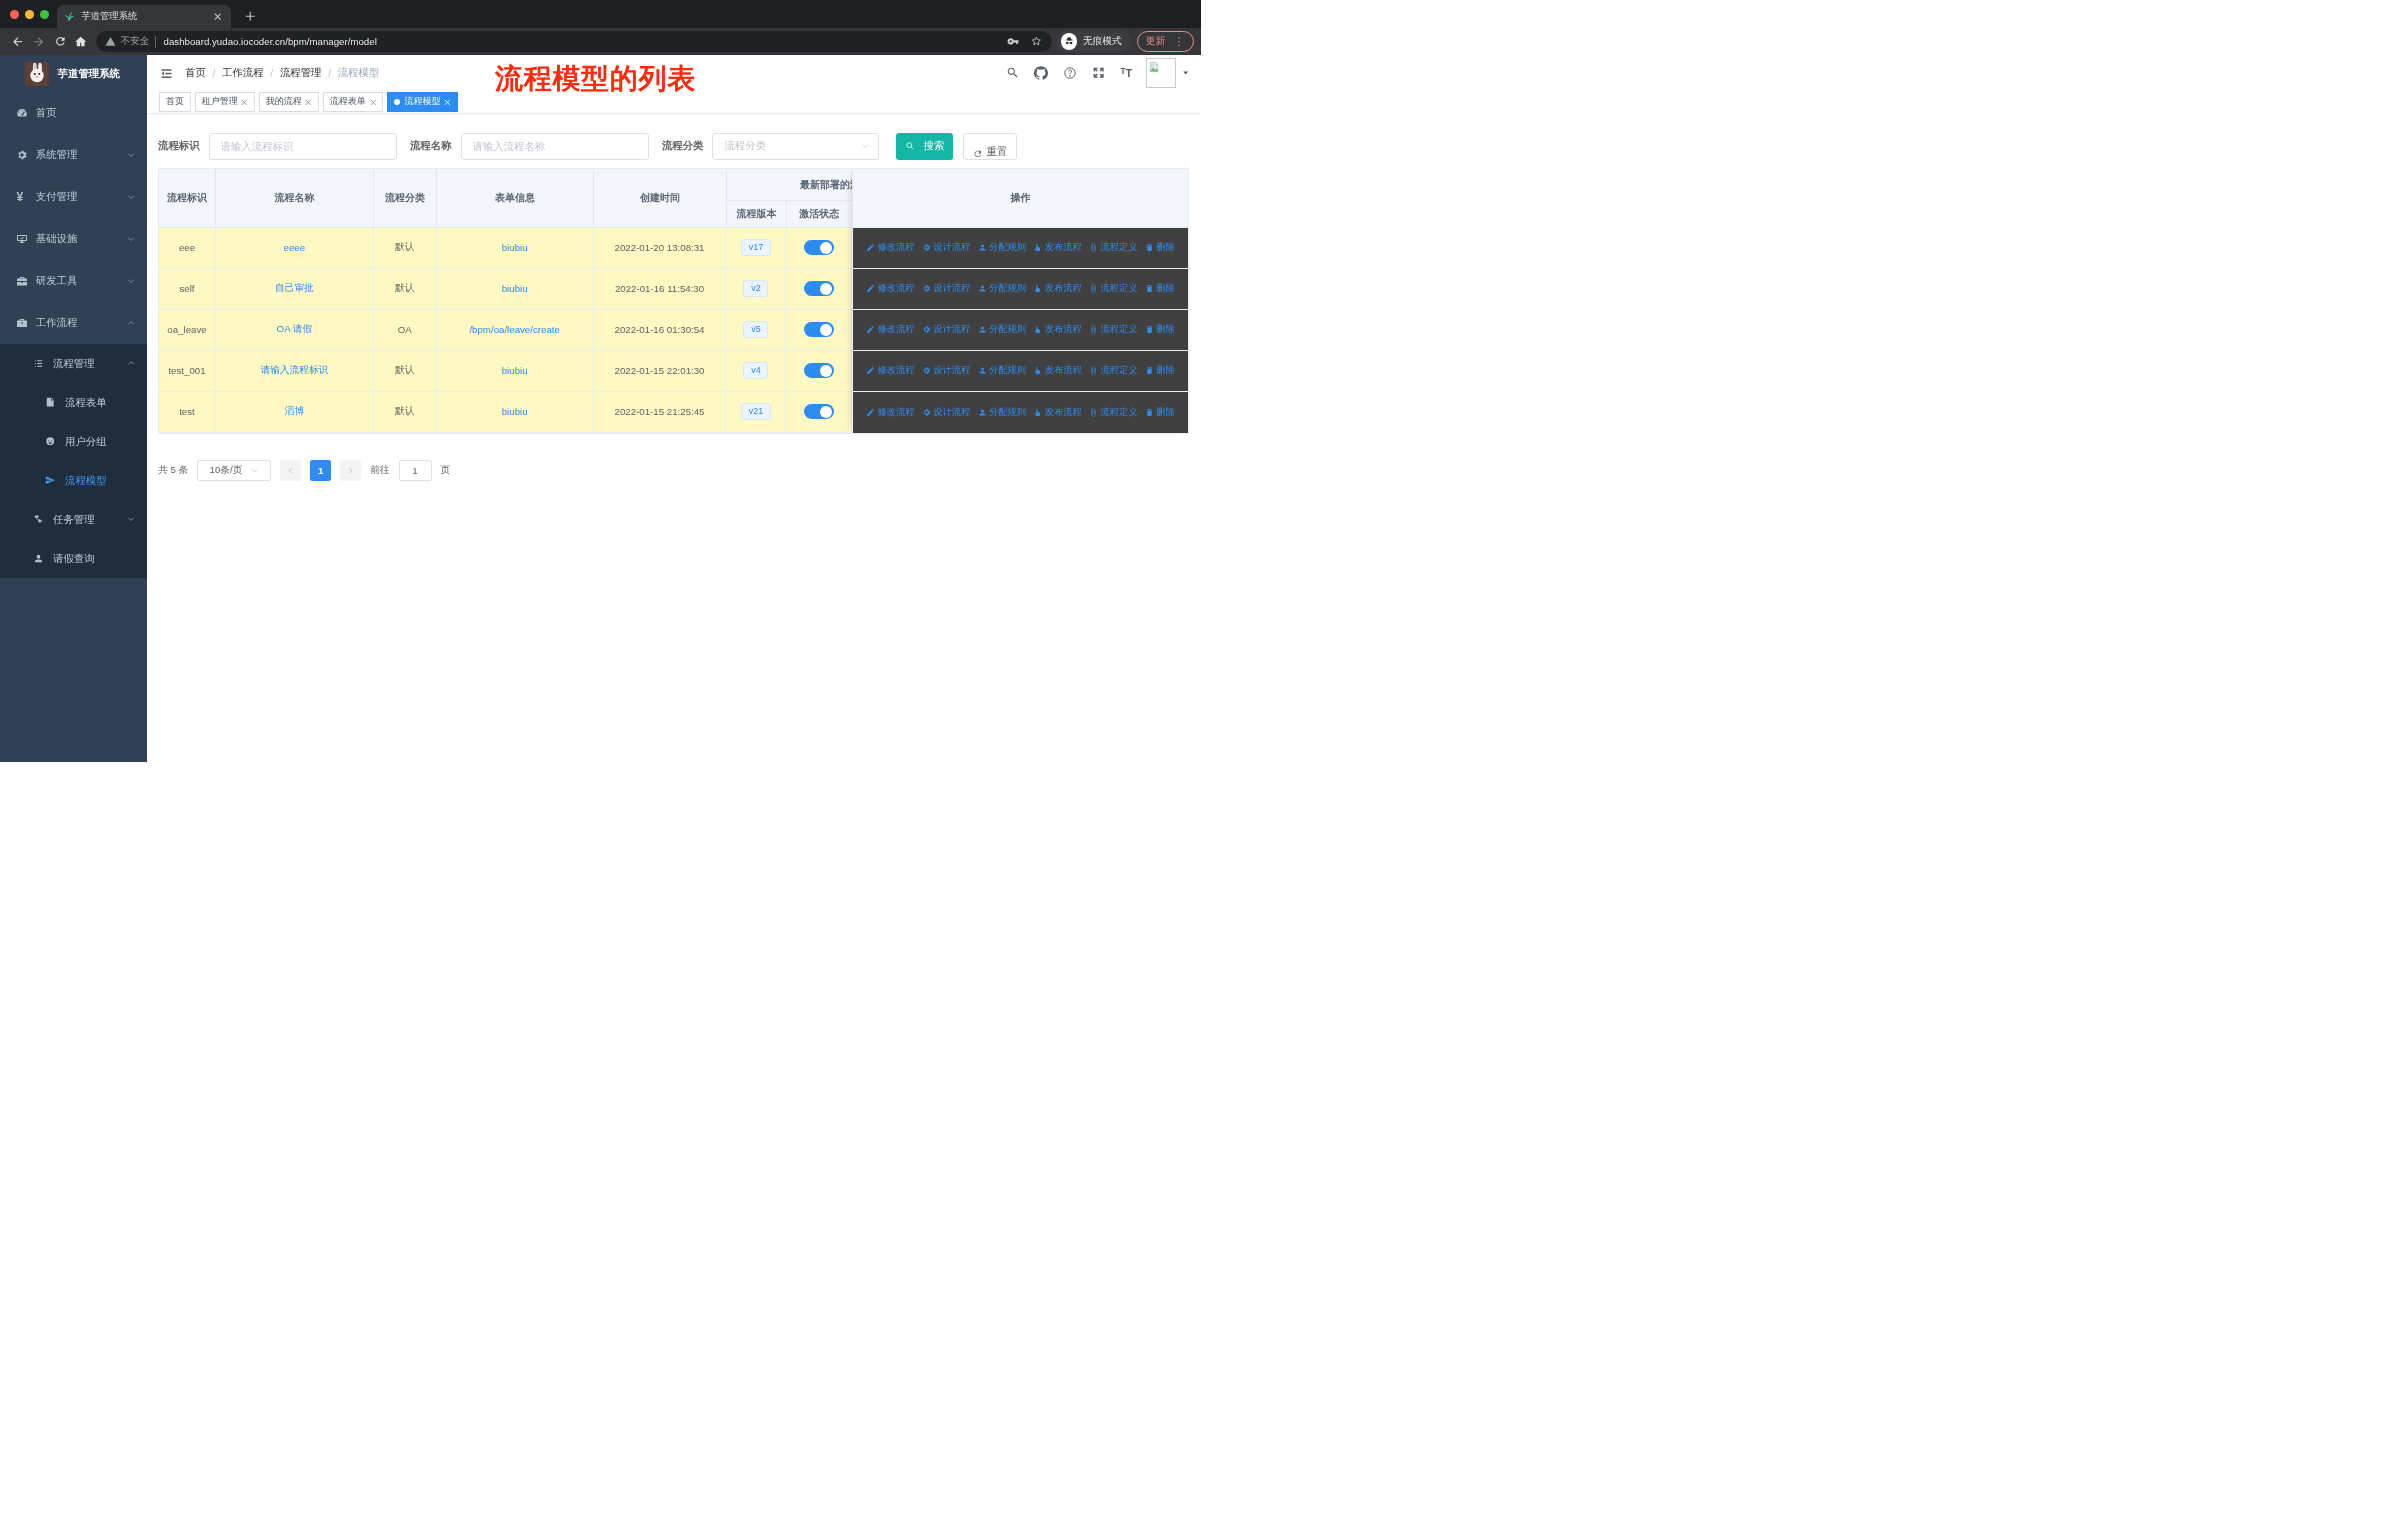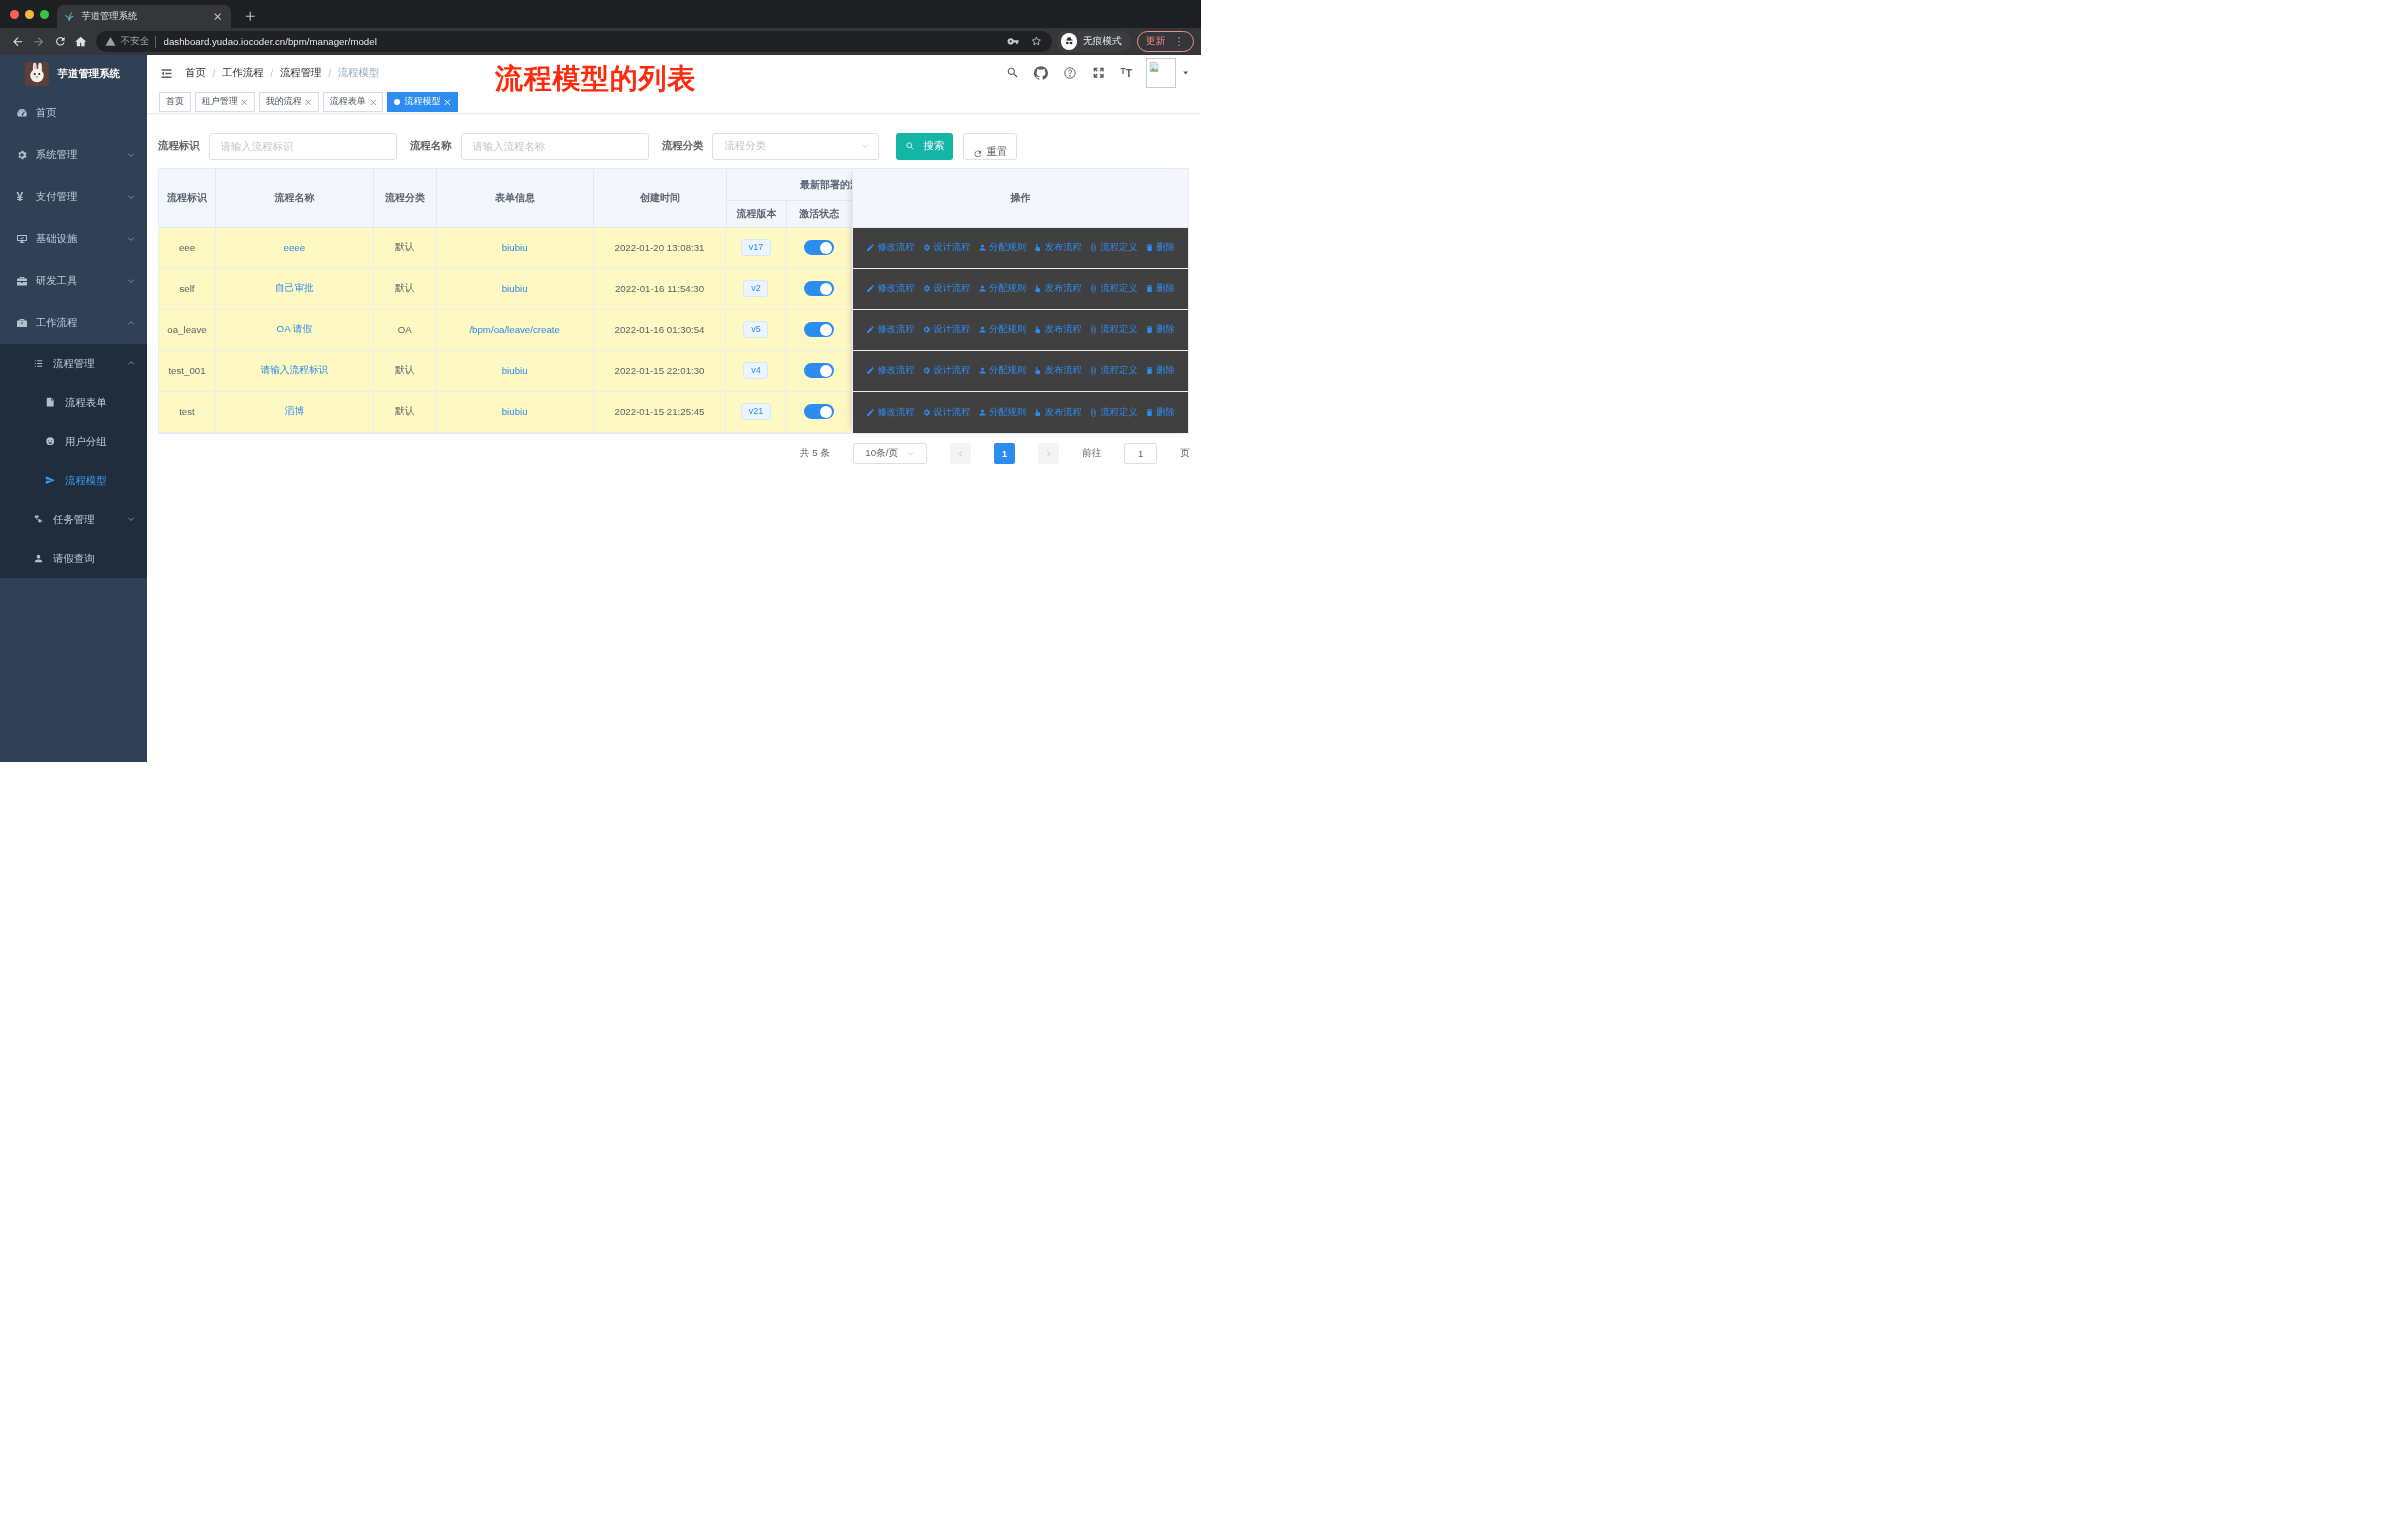--- a/index.html
+++ b/index.html
@@ -107,21 +107,21 @@
   .vtag { padding:2.2px 6.7px; background:#ecf5ff; border:0.7px solid #d3e8fc; border-radius:3px; color:#2d8cf0; font-size:9px; line-height:1.2; }
   .switch { width:30px; height:15px; border-radius:7.4px; background:#2d8cf0; position:relative; cursor:pointer; }
   .switch::after { content:''; position:absolute; right:1.5px; top:1.5px; width:12px; height:12px; border-radius:50%; background:#fff; }
   .ops { position:absolute; top:0; right:0; bottom:0; width:336px; background:#404040; box-shadow:-5.2px 0 7.4px -4.5px rgba(0,0,0,.15); }
   .ops-h { height:59px; background:#f3f6fa; border-bottom:0.7px solid #e3e9f1; border-left:0.7px solid #e3e9f1; display:flex; align-items:center; justify-content:center; font-weight:700; color:#5c6575; font-size:10px; }
   .ops-r { height:41px; display:flex; align-items:center; justify-content:center; gap:7.4px; border-bottom:0.7px solid #ebeef5; border-left:0.7px solid #ebeef5; font-size:9.3px; padding:0 3px; }
   .ops-r:last-child { border-bottom:none; }
   .op { color:#2d8cf0; display:inline-flex; align-items:center; gap:2.2px; white-space:nowrap; cursor:pointer; }
 
   
-  .pager { display:flex; align-items:center; justify-content:flex-end; margin-top:9px; font-size:9.7px; color:#606266; gap:23px; }
+  .pager { display:flex; align-items:center; margin-top:26px; font-size:9.7px; color:#606266; gap:9px; }
   .size-sel { width:74px; height:21px; border:0.7px solid #dcdfe6; border-radius:2.2px; display:flex; align-items:center; justify-content:center; gap:9px; cursor:pointer; }
   .size-sel .cv { color:#c0c4cc; display:flex; }
   .pg-btn { width:21px; height:21px; background:#f4f4f5; border-radius:2.2px; display:flex; align-items:center; justify-content:center; color:#b6bbc2; cursor:pointer; }
   .pg-cur { width:21px; height:21px; background:#2d8cf0; border-radius:2.2px; display:flex; align-items:center; justify-content:center; color:#fff; font-weight:700; cursor:pointer; }
   .goto-in { width:33px; height:21px; border:0.7px solid #dcdfe6; border-radius:2.2px; text-align:center; font-size:9.7px; color:#606266; outline:none; font-family:inherit; }
 </style>
 </head>
 <body>
 
 <div class="tabstrip">

